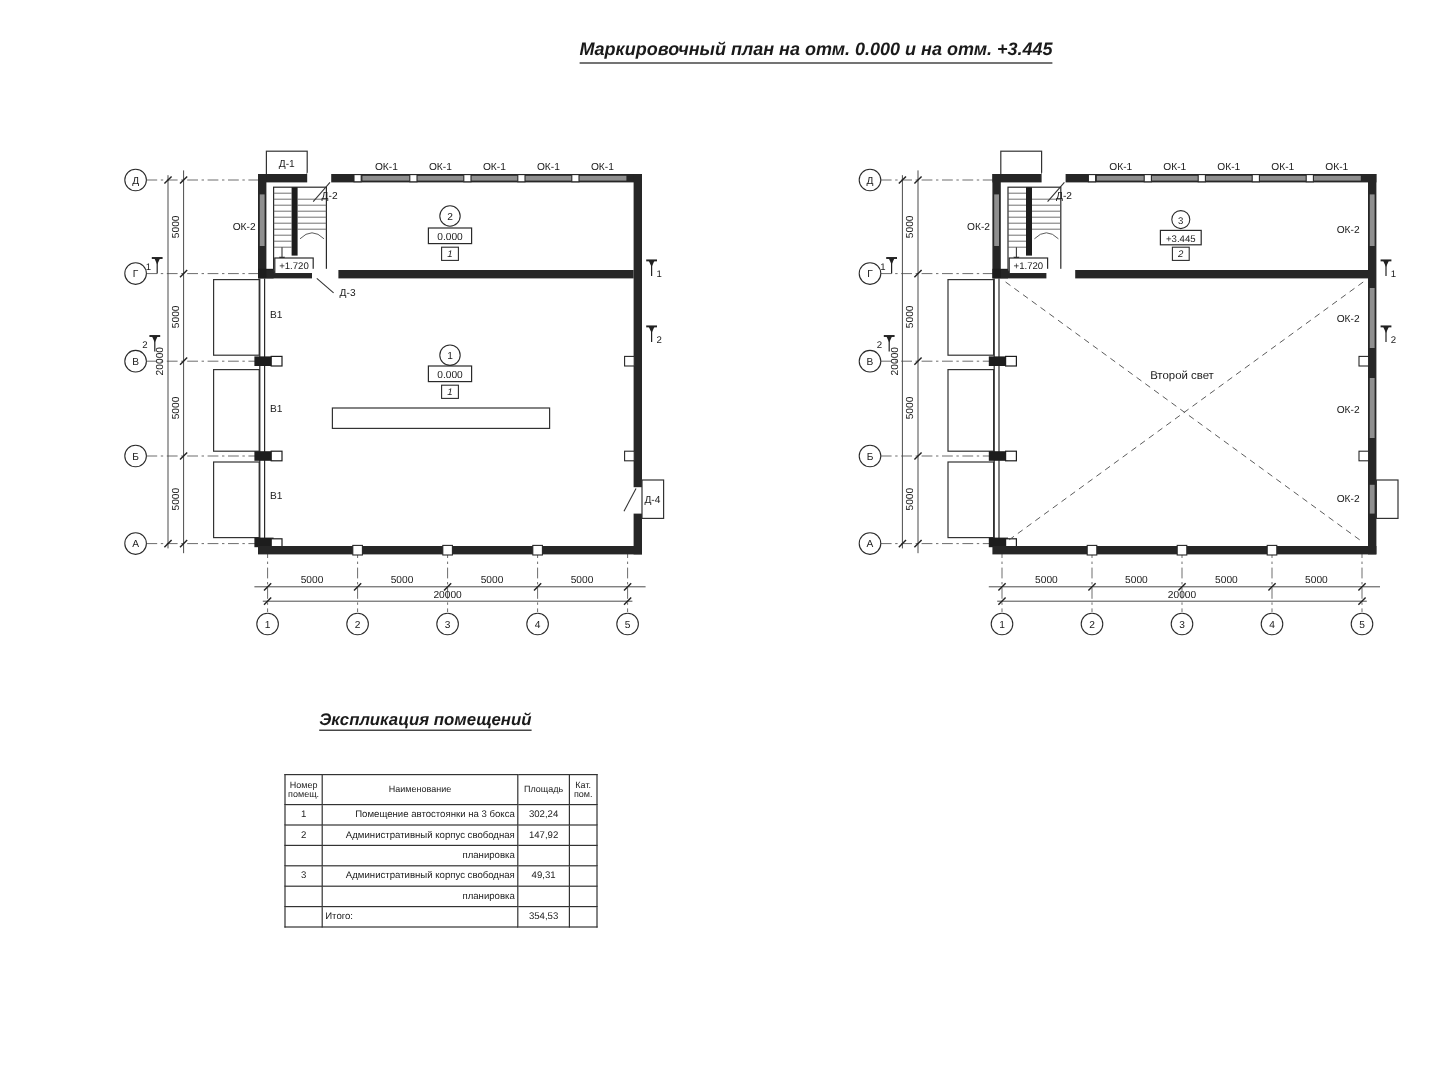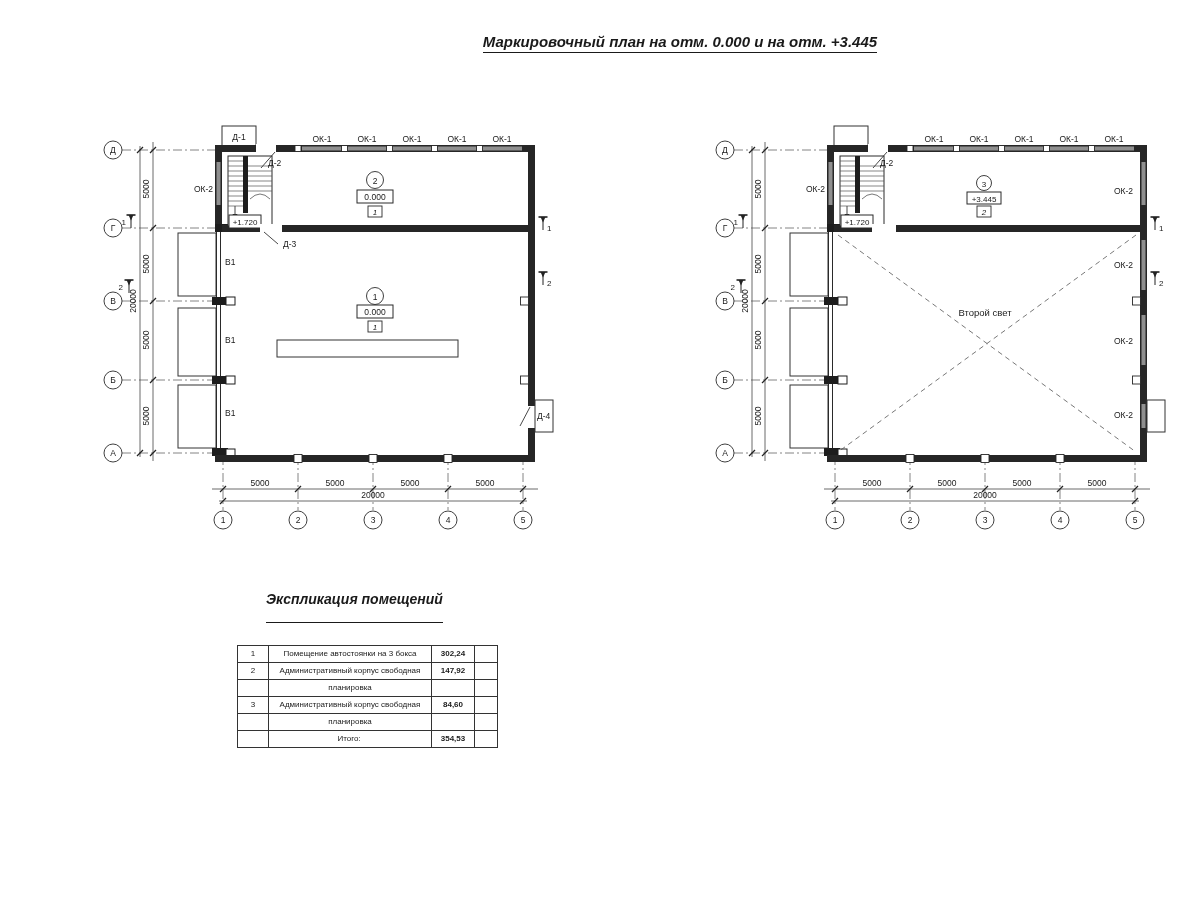--- a/index.html
+++ b/index.html
@@ -2,31 +2,31 @@
 <html><head>
 <meta charset="utf-8">
 <style>
   html,body{margin:0;padding:0;background:#ffffff;}
   #page{position:relative;width:1200px;height:900px;background:#ffffff;overflow:hidden;
         font-family:"Liberation Sans",sans-serif;color:#1a1a1a;}
   .drw-title{position:absolute;left:470px;top:33px;width:420px;text-align:center;
       font-size:15px;font-style:italic;font-weight:bold;}
   .drw-title span{border-bottom:1.4px solid #1a1a1a;padding-bottom:2px;}
   .tbl-title{position:absolute;left:266px;top:591px;font-size:14px;font-style:italic;font-weight:bold;}
-  .tbl-title span{border-bottom:1.2px solid #1a1a1a;padding-bottom:15px;}
+  .tbl-title span{border-bottom:1.2px solid #1a1a1a;padding-bottom:1px;}
   .expl{position:absolute;left:237px;top:645px;width:250px;border-collapse:collapse;
         font-size:8px;line-height:1;table-layout:fixed;}
   .expl th,.expl td{border:1px solid #333;padding:1px 2px;overflow:hidden;}
   .expl th{font-weight:normal;font-size:7.5px;text-align:center;vertical-align:middle;height:22px;}
   .expl td{height:14px;vertical-align:middle;}
   .c-num{width:26px;text-align:center;}
-  .c-name{width:158px;text-align:center;padding-left:4px;}
-  .c-area{width:38px;text-align:center;font-weight:bold;}
+  .c-name{width:158px;text-align:right;padding-left:4px;}
+  .c-area{width:38px;text-align:center;}
   .c-cat{width:18px;text-align:center;}
-  .r-total .c-name{text-align:center;padding-right:4px;}
+  .r-total .c-name{text-align:left;padding-right:4px;}
   svg{position:absolute;left:0;top:0;}
   svg text{font-family:"Liberation Sans",sans-serif;fill:#1a1a1a;}
   .t85{font-size:8.5px;} .t8{font-size:8px;} .t95{font-size:9.5px;}
 </style>
 </head>
 <body>
 <div id="page">
 
 <div class="drw-title"><span>Маркировочный план на отм. 0.000 и на отм. +3.445</span></div>
 
@@ -335,20 +335,26 @@
       <rect x="977" y="206" width="14" height="11" fill="#ffffff" stroke="#2a2a2a" stroke-width="0.9"></rect>
       <text x="984" y="214.5" text-anchor="middle" class="t8" font-style="italic">2</text>
     </g>
   </g>
 </svg>
 
 <div class="tbl-title"><span>Экспликация помещений</span></div>
 
 <table class="expl">
   <tbody>
+        <tr>
+    <th class="c-num">Номер помещ.</th>
+    <th class="c-name">Наименование</th>
+    <th class="c-area">Площадь</th>
+    <th class="c-cat">Кат. пом.</th>
+  </tr>
   <tr>
     <td class="c-num">1</td>
     <td class="c-name">Помещение автостоянки на 3 бокса</td>
     <td class="c-area">302,24</td>
     <td class="c-cat"></td>
   </tr>
   <tr>
     <td class="c-num">2</td>
     <td class="c-name">Административный корпус свободная</td>
     <td class="c-area">147,92</td>
@@ -356,21 +362,21 @@
   </tr>
   <tr>
     <td class="c-num"></td>
     <td class="c-name">планировка</td>
     <td class="c-area"></td>
     <td class="c-cat"></td>
   </tr>
   <tr>
     <td class="c-num">3</td>
     <td class="c-name">Административный корпус свободная</td>
-    <td class="c-area">84,60</td>
+    <td class="c-area">49,31</td>
     <td class="c-cat"></td>
   </tr>
   <tr>
     <td class="c-num"></td>
     <td class="c-name">планировка</td>
     <td class="c-area"></td>
     <td class="c-cat"></td>
   </tr>
   <tr class="r-total">
     <td class="c-num"></td>

